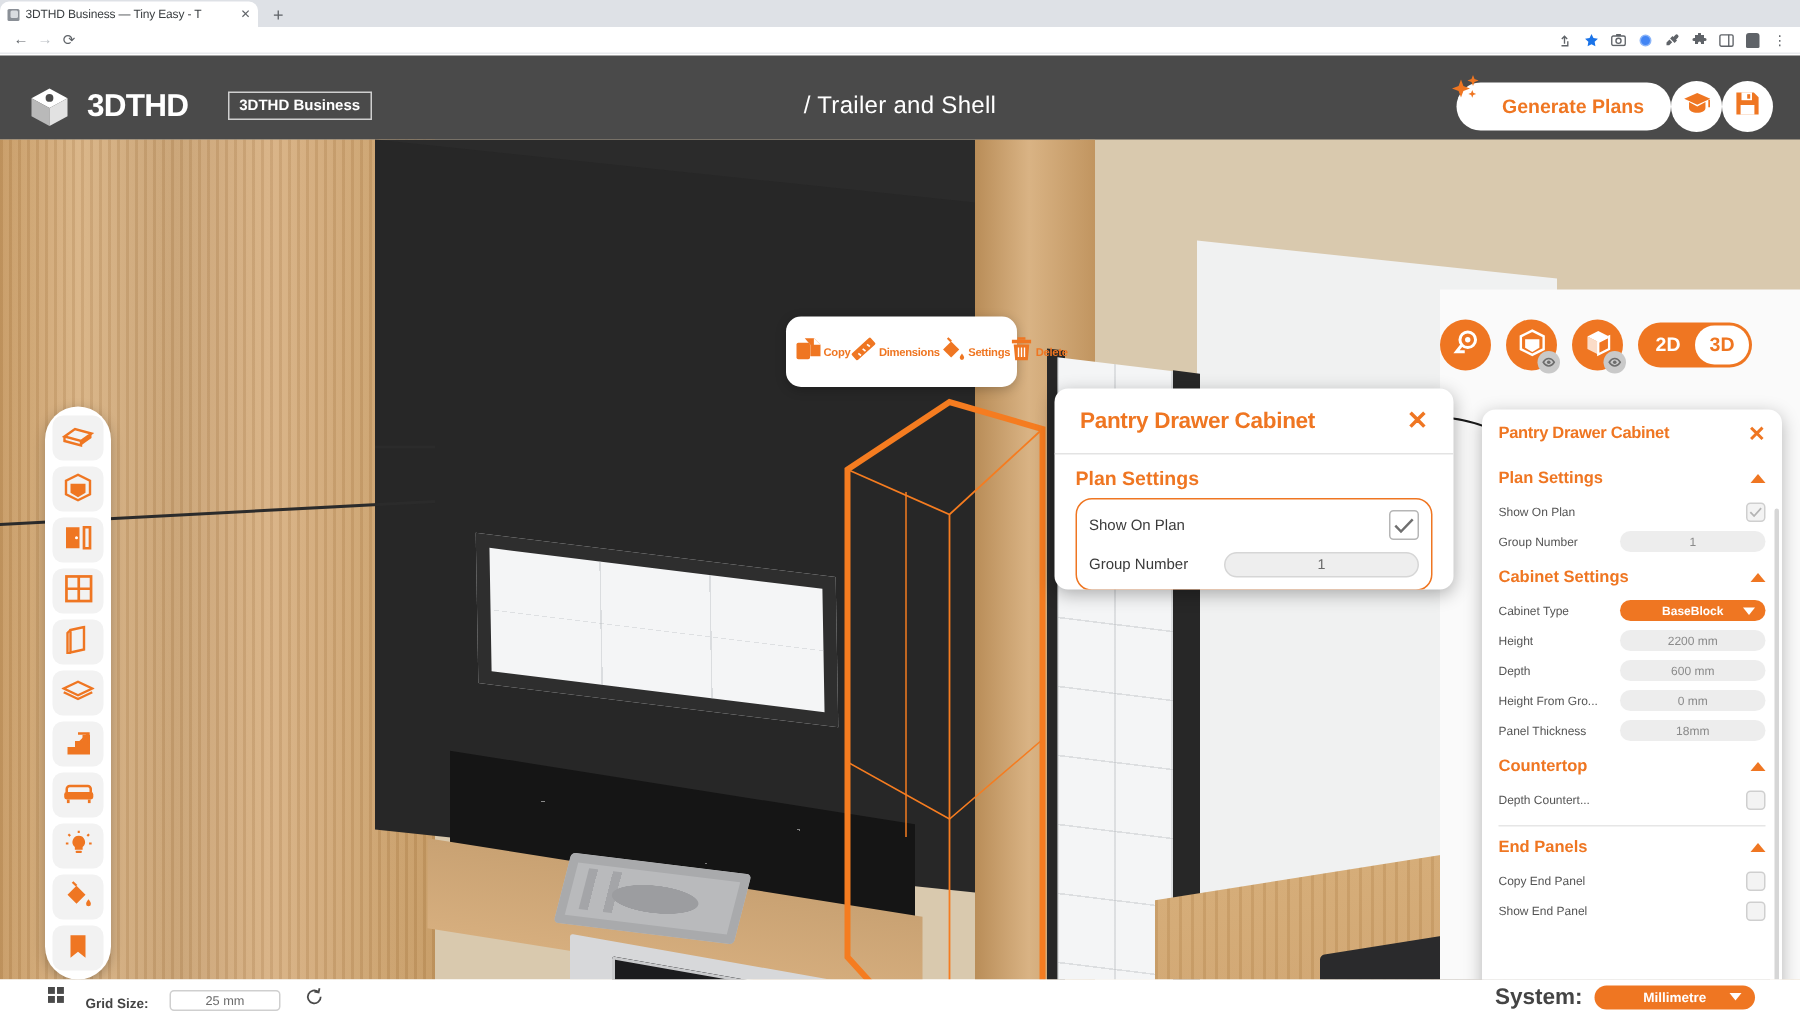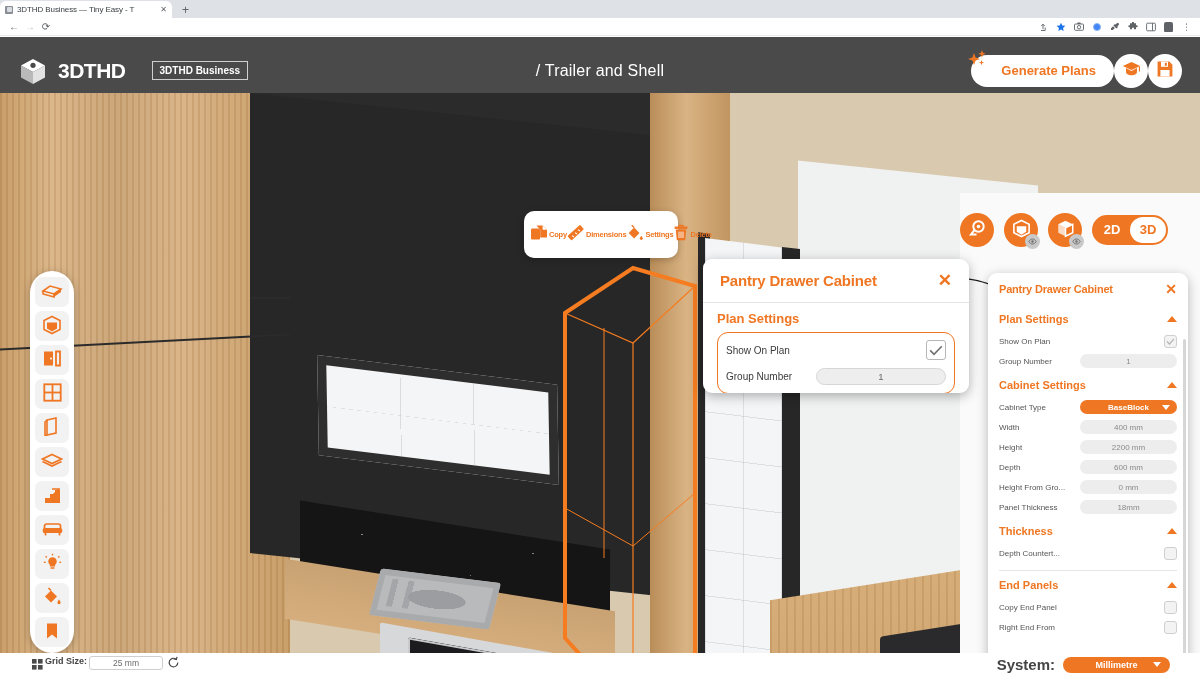--- a/index.html
+++ b/index.html
@@ -264,21 +264,21 @@
   .pp-cb { margin-left:auto; width:13px; height:13px; border:1px solid #cfcfcf; border-radius:3px; background:#f3f3f3;
            display:flex;align-items:center;justify-content:center; }
   .pp-divider { height:1px; background:#e6e6e6; margin:7px 0 0 0; }
   .pp-scrollbar { position:absolute; right:2px; top:34px; width:3px; height:330px; background:#d6d6d6; border-radius:2px; }
 
   
   .bottom-bar {
     position:absolute; left:0; bottom:0; width:1200px; height:23px;
     background:#ffffff; display:flex; align-items:center; padding:0 10px;
   }
-  .grid-group { display:flex; align-items:flex-start; gap:2px; margin-left:22px; }
+  .grid-group { display:flex; align-items:flex-end; gap:14px; margin-left:22px; }
   .grid-label { font-size:9px; color:#444; font-weight:bold; }
   .grid-field { width:74px; height:14px; border:1px solid #cfcfcf; border-radius:3px; background:#fff;
                 font-size:8.5px; color:#6b6b6b; display:flex; align-items:center; justify-content:center; }
   .reset-btn { width:16px; height:16px; display:flex; align-items:center; justify-content:center; border:none; background:none; }
   .system-group { margin-left:auto; display:flex; align-items:center; gap:8px; margin-right:20px; }
   .system-label { font-size:15px; color:#444; font-weight:bold; }
   .system-select { width:107px; height:16px; border-radius:8px; background:#ef7622; color:#fff;
                    font-size:9px; font-weight:bold; display:flex; align-items:center; justify-content:center; position:relative; }
   .system-caret { position:absolute; right:9px; width:0;height:0;
                   border-left:4px solid transparent;border-right:4px solid transparent;border-top:5px solid #fff; }
@@ -690,60 +690,56 @@
           <span class="pp-caret"></span>
         </div>
         <div class="pp-row">
           <span class="pp-label">Cabinet Type</span>
           <span class="pp-field orange">
             <span>BaseBlock</span>
             <span class="pp-caret-sm"></span>
           </span>
         </div>
         <div class="pp-row">
-          <span class="pp-label">Width</span>
-          <span class="pp-field">400 mm</span>
-        </div>
-        <div class="pp-row">
           <span class="pp-label">Height</span>
           <span class="pp-field">2200 mm</span>
         </div>
         <div class="pp-row">
           <span class="pp-label">Depth</span>
           <span class="pp-field">600 mm</span>
         </div>
         <div class="pp-row">
           <span class="pp-label">Height From Gro...</span>
           <span class="pp-field">0 mm</span>
         </div>
         <div class="pp-row">
           <span class="pp-label">Panel Thickness</span>
           <span class="pp-field">18mm</span>
         </div>
 
         <div class="pp-sec-head">
-          <span class="pp-sec-title">Thickness</span>
+          <span class="pp-sec-title">Countertop</span>
           <span class="pp-caret"></span>
         </div>
         <div class="pp-row">
           <span class="pp-label">Depth Countert...</span>
           <span class="pp-cb"></span>
         </div>
         <div class="pp-divider"></div>
 
         <div class="pp-sec-head">
           <span class="pp-sec-title">End Panels</span>
           <span class="pp-caret"></span>
         </div>
         <div class="pp-row">
           <span class="pp-label">Copy End Panel</span>
           <span class="pp-cb"></span>
         </div>
         <div class="pp-row">
-          <span class="pp-label">Right End From</span>
+          <span class="pp-label">Show End Panel</span>
           <span class="pp-cb"></span>
         </div>
 
         <div class="pp-scrollbar"></div>
       </div>
     </div>
   </div>
 
   <div class="bottom-bar">
     <div class="grid-group">

